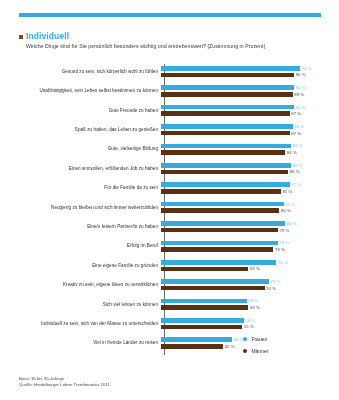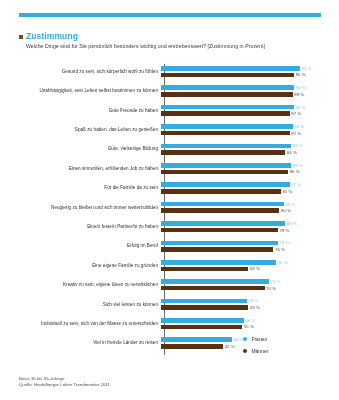--- a/index.html
+++ b/index.html
@@ -180,21 +180,21 @@
 </head>
 <body>
 
 <div class="page">
 
   <div class="top-rule"></div>
 
   <div class="title-block">
     <div class="title-row">
       <span class="title-bullet"></span>
-      <span class="title-text">Zustimmung</span>
+      <span class="title-text">Individuell</span>
     </div>
     <div class="subtitle-text">Welche Dinge sind für Sie persönlich besonders wichtig und erstrebenswert? [Zustimmung in Prozent]</div>
   </div>
 
   <div class="chart">
     <div class="plot">
       <div class="axis-line"></div>
       <div class="rows" id="rows">
           <div class="row">
             <div class="cat-label">Gesund zu sein, sich körperlich wohl zu fühlen</div>

